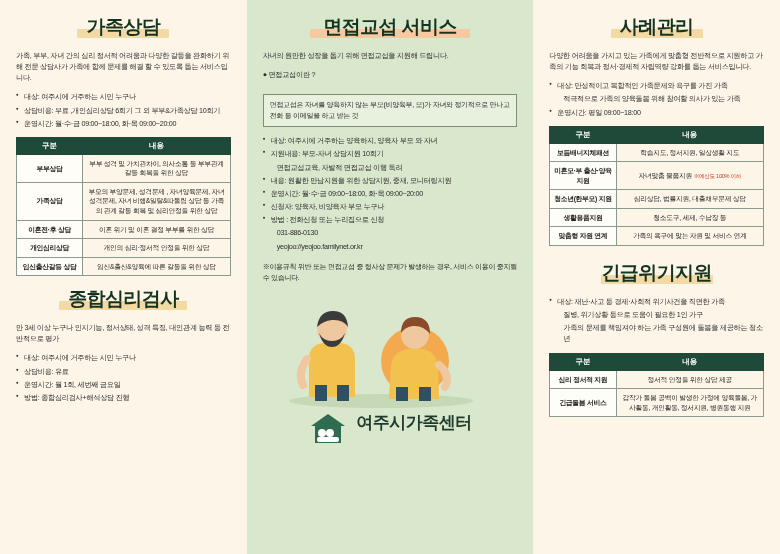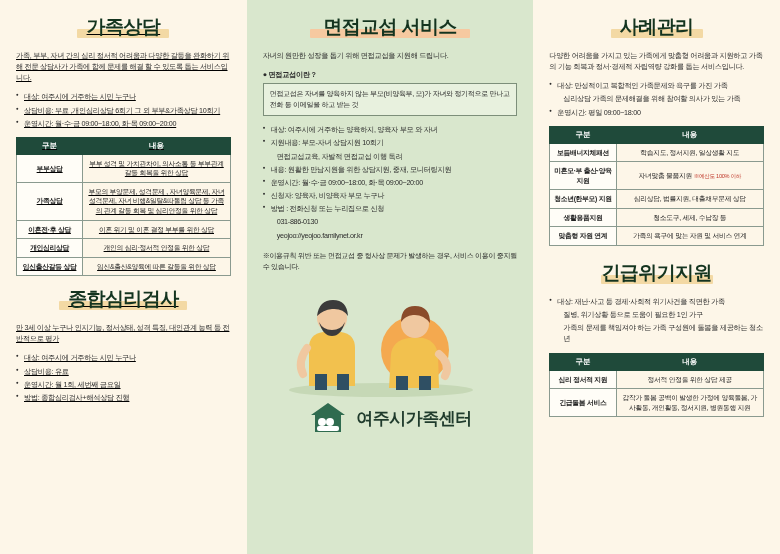--- a/index.html
+++ b/index.html
@@ -4,21 +4,21 @@
 <style>
   html,body{margin:0;padding:0;}
   body{
     width:780px;height:554px;
     font-family:"Liberation Sans", sans-serif;
     background:#fdf8ee;
     overflow:hidden;
   }
   .page{position:relative;width:780px;height:554px;display:flex;}
   .col{position:relative;box-sizing:border-box;}
-  .col-left{width:258px;background:#fdf6e8;padding:14px 16px 0 16px;text-decoration:underline;}
+  .col-left{width:258px;background:#fdf6e8;padding:14px 16px 0 16px;}
   .col-mid{width:300px;background:#d9e7cd;padding:14px 16px 0 16px;}
   .col-right{width:258px;background:#fdf6e8;padding:14px 16px 0 16px;}
   .title-wrap{position:relative;text-align:center;margin-bottom:10px;}
   .title-wrap .hl{
     position:absolute;left:50%;transform:translateX(-50%);
     bottom:2px;height:9px;background:#f3d9a4;z-index:0;border-radius:1px;
   }
   .title-wrap .tx{position:relative;z-index:1;font-size:19px;font-weight:bold;color:#14341f;letter-spacing:-0.6px;}
   .mid .title-wrap .hl{background:#f6c9a0;}
   .para{font-size:7.2px;line-height:1.55;color:#2b2b2b;margin:0 0 8px 0;letter-spacing:-0.3px;}
@@ -43,21 +43,21 @@
 
   .boxed{
     border:1px solid #7d8f7a;background:#e8f1de;padding:5px 6px;margin:2px 0 8px 0;
     font-size:7px;line-height:1.5;color:#232323;letter-spacing:-0.3px;
   }
   .note{font-size:7px;line-height:1.55;color:#232323;margin:10px 0 0 0;letter-spacing:-0.3px;}
   .link{color:#1a3c8c;}
 
   
   .illus{position:relative;height:120px;margin-top:6px;}
-  .logo-row{display:flex;align-items:center;justify-content:center;gap:8px;margin-top:2px;}
+  .logo-row{display:flex;justify-content:center;gap:8px;margin-top:2px;}
   .logo-mark{width:40px;height:36px;position:relative;}
   .brand{font-size:17px;font-weight:bold;color:#1f3b2c;letter-spacing:-0.5px;}
 </style>
 </head>
 <body>
 
 <div class="page">
 
   <div class="col col-left">
 
@@ -122,21 +122,21 @@
 
   <div class="col col-mid mid">
 
     <div class="title-wrap">
       <span class="hl" style="width:160px;"></span>
       <span class="tx">면접교섭 서비스</span>
     </div>
 
     <p class="para">자녀의 원만한 성장을 돕기 위해 면접교섭을 지원해 드립니다.</p>
 
-    <p class="para" style="margin-bottom:3px;font-weight:bold;">● 면접교섭이란 ?</p>
+    <p class="para" style="margin-bottom:14px;">● 면접교섭이란 ?</p>
     <div class="boxed">면접교섭은 자녀를 양육하지 않는 부모(비양육부, 모)가 자녀와 정기적으로 만나고 전화 등 이메일을 하고 받는 것</div>
 
     <ul class="bul">
       <li>대상: 여주시에  거주하는 양육하지, 양육자 부모 와 자녀</li>
       <li>지원내용: 부모-자녀 상담지원 10회기</li>
       <li class="sub">면접교섭교육, 자발적 면접교섭 이행 독려</li>
       <li>내용: 원활한 만남지원을 위한 상담지원, 중재, 모니터링지원</li>
       <li>운영시간: 월·수·금 09:00~18:00, 화·목 09:00~20:00</li>
       <li>신청자: 양육자, 비양육자 부모 누구나</li>
       <li>방법 : 전화신청 또는 누리집으로 신청</li>
@@ -182,25 +182,25 @@
     </div>
   </div>
 
   <div class="col col-right">
 
     <div class="title-wrap">
       <span class="hl" style="width:92px;"></span>
       <span class="tx">사례관리</span>
     </div>
 
-    <p class="para">다양한 어려움을 가지고 있는 가족에게 맞춤형 어려움과 지원하고 가족의 기능 회복과 정서·경제적 자립역량 강화를 돕는 서비스입니다.</p>
+    <p class="para">다양한 어려움을 가지고 있는 가족에게 맞춤형 전반적으로 지원하고 가족의 기능 회복과 정서·경제적 자립역량 강화를 돕는 서비스입니다.</p>
 
     <ul class="bul">
       <li>대상: 만성적이고 복합적인 가족문제와 욕구를 가진 가족</li>
-      <li class="sub">심리상담 가족의 문제해결을 위해 참여할 의사가 있는 가족</li>
+      <li class="sub">적극적으로 가족의 양육돌봄 위해 참여할 의사가 있는 가족</li>
       <li>운영시간: 평일 09:00~18:00</li>
     </ul>
 
     <table class="tb tb-right tb-red">
       <thead>
         <tr>
           <th>구분</th>
           <th>내용</th>
         </tr>
       </thead>

